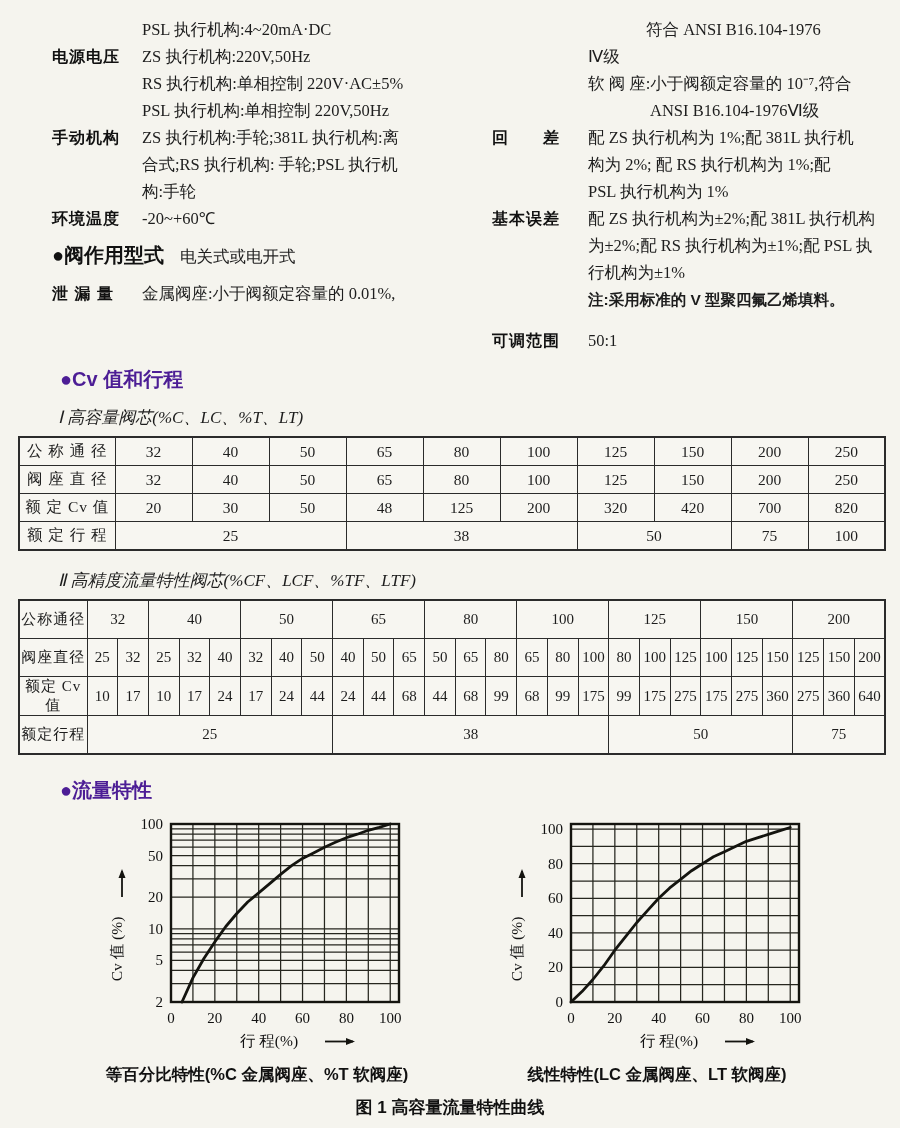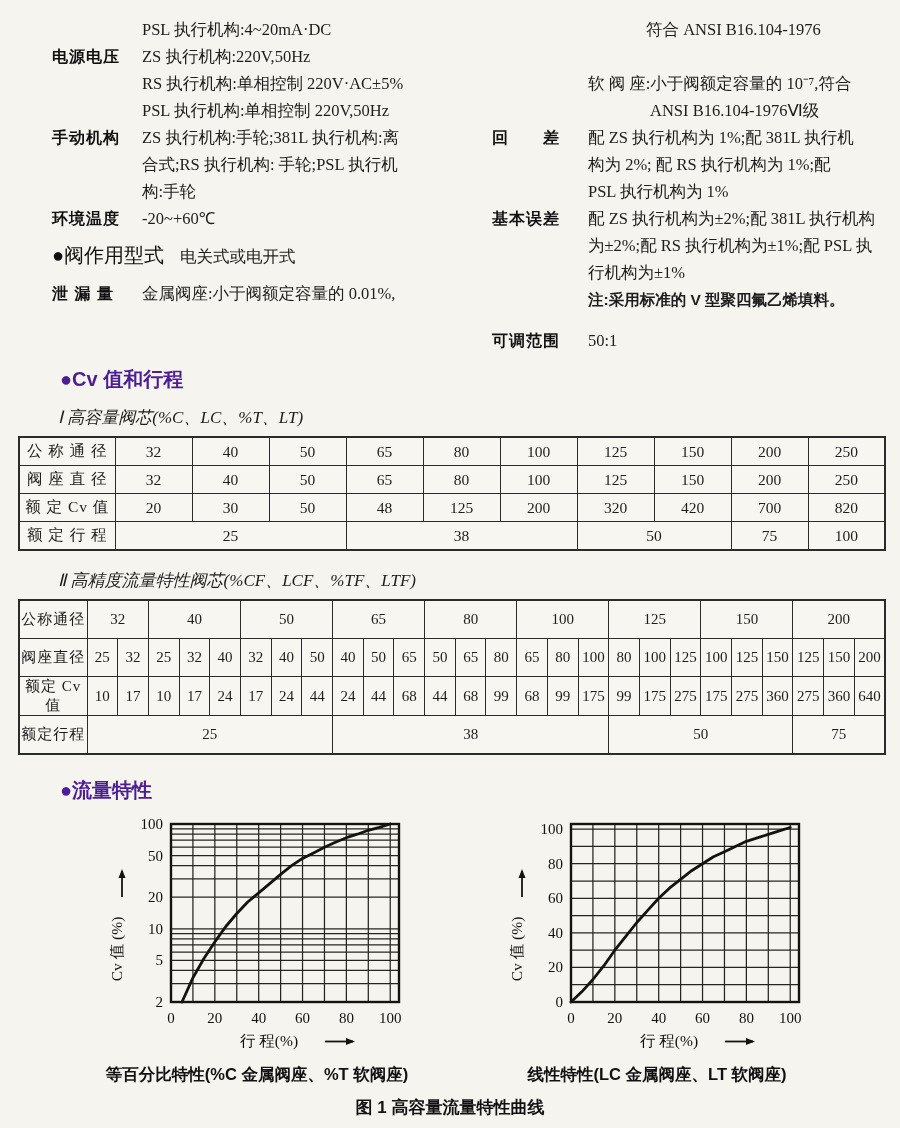--- a/index.html
+++ b/index.html
@@ -14,21 +14,21 @@
   .spec-col-right{flex:1;}
   .srow{display:flex; line-height:27px; min-height:27px;}
   .slabel{flex:none; width:90px; font-family:"Liberation Sans",sans-serif; font-weight:700; font-size:16px; color:#111; letter-spacing:1px;}
   .spec-col-right .slabel{width:96px;}
   .stext{flex:1; font-size:16.5px;}
   .ind1{padding-left:62px;}
   .ind2{padding-left:58px;}
   .note-bold .stext{font-family:"Liberation Sans",sans-serif; font-weight:700; font-size:15.5px;}
   .gap-top{margin-top:14px;}
   .bullet-row{display:flex; align-items:baseline; margin:10px 0 0 0;}
-  .bullet-title{font-family:"Liberation Sans",sans-serif; font-weight:400; font-size:20px; color:#111;}
+  .bullet-title{font-family:"Liberation Sans",sans-serif; font-weight:700; font-size:20px; color:#111;}
   .bullet-value{margin-left:16px; font-size:16.5px;}
   .perf-row{margin-top:12px;}
   .leak-row{margin-top:11px;align-items:center;}
   
   .sec-title{margin:12px 0 0 60px; font-family:"Liberation Sans",sans-serif; font-weight:700; font-size:20px; color:#4c1d95;}
   .tbl-title{margin:13px 0 7px 58px; font-size:17px; font-style:italic;}
   
   table.cvt{border-collapse:collapse; table-layout:fixed; margin-left:18px; width:866px; border:2.5px solid #2b2b2b; background:#f7f6f1;}
   table.cvt td{border:1.5px solid #2b2b2b; text-align:center; font-size:15.5px; padding:0;}
   table.cvt .rowlabel{letter-spacing:1px;}
@@ -93,20 +93,21 @@
       </div>
     </div>
 
     <div class="spec-col-right">
       <div class="srow">
           <span class="slabel"></span>
           <span class="stext ind2">符合 ANSI  B16.104-1976</span>
         </div>
       <div class="srow">
           <span class="slabel"></span>
+          <span class="stext">Ⅳ级</span>
         </div>
       <div class="srow">
           <span class="slabel"></span>
           <span class="stext">软 阀 座:小于阀额定容量的 10⁻⁷,符合</span>
         </div>
       <div class="srow">
           <span class="slabel"></span>
           <span class="stext ind1">ANSI B16.104-1976Ⅵ级</span>
         </div>
       <div class="srow">

